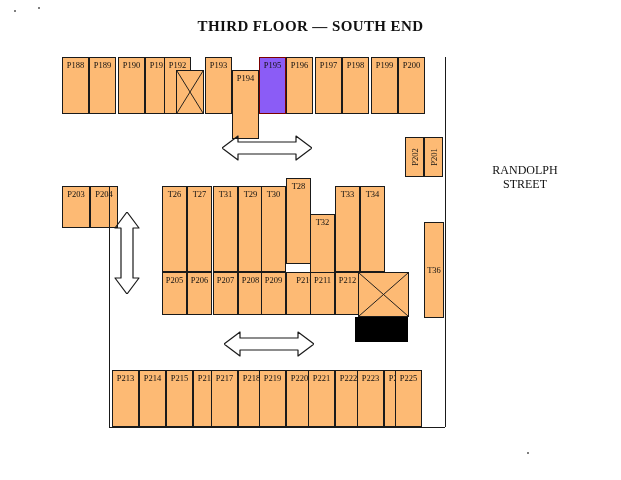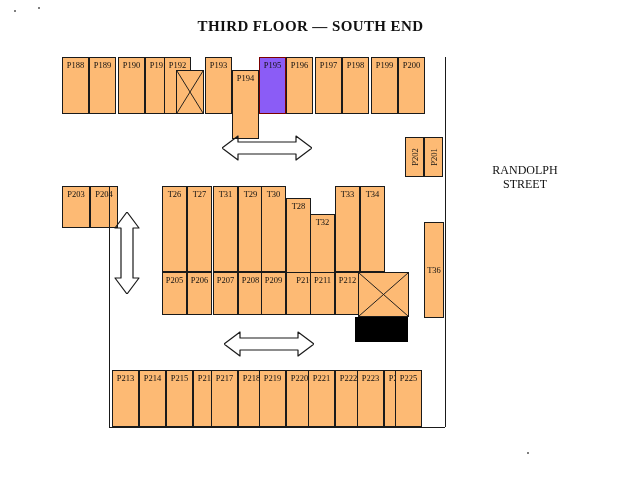--- a/index.html
+++ b/index.html
@@ -227,21 +227,21 @@
   <div class="cell top" style="left:213px; top:272px; width:25px; height:43px;">
     <span class="lbl">P207</span>
   </div>
   <div class="cell top" style="left:238px; top:272px; width:25px; height:43px;">
     <span class="lbl">P208</span>
   </div>
 
   <div class="cell top" style="left:261px; top:186px; width:25px; height:86px;">
     <span class="lbl">T30</span>
   </div>
-  <div class="cell top" style="left:286px; top:198px; width:25px; height:86px;">
+  <div class="cell top" style="left:286px; top:178px; width:25px; height:86px;">
     <span class="lbl">T28</span>
   </div>
   <div class="cell top" style="left:261px; top:272px; width:25px; height:43px;">
     <span class="lbl">P209</span>
   </div>
   <div class="cell top" style="left:286px; top:272px; width:36px; height:43px;padding-left:36px;">
     <span class="lbl">P210</span>
   </div>
 
   <div class="cell top" style="left:310px; top:186px; width:25px; height:86px;margin-top:28px;">

